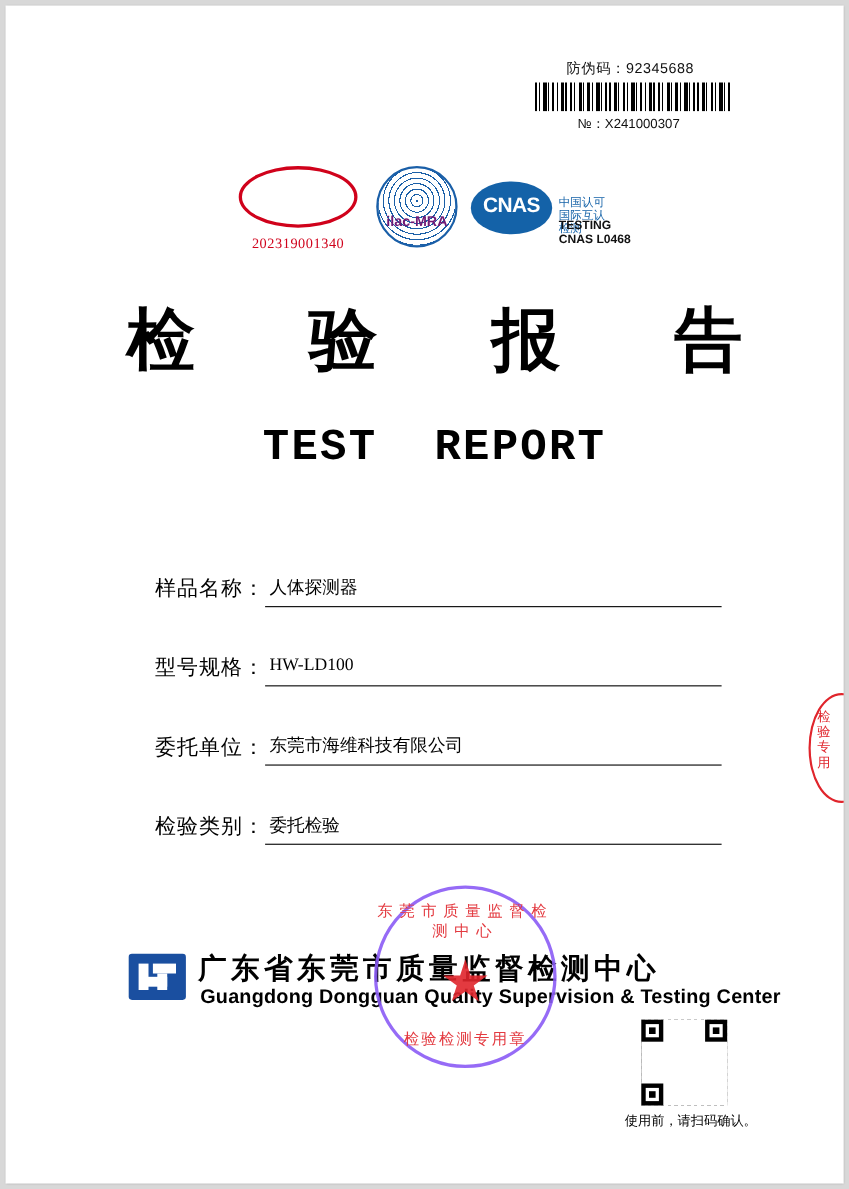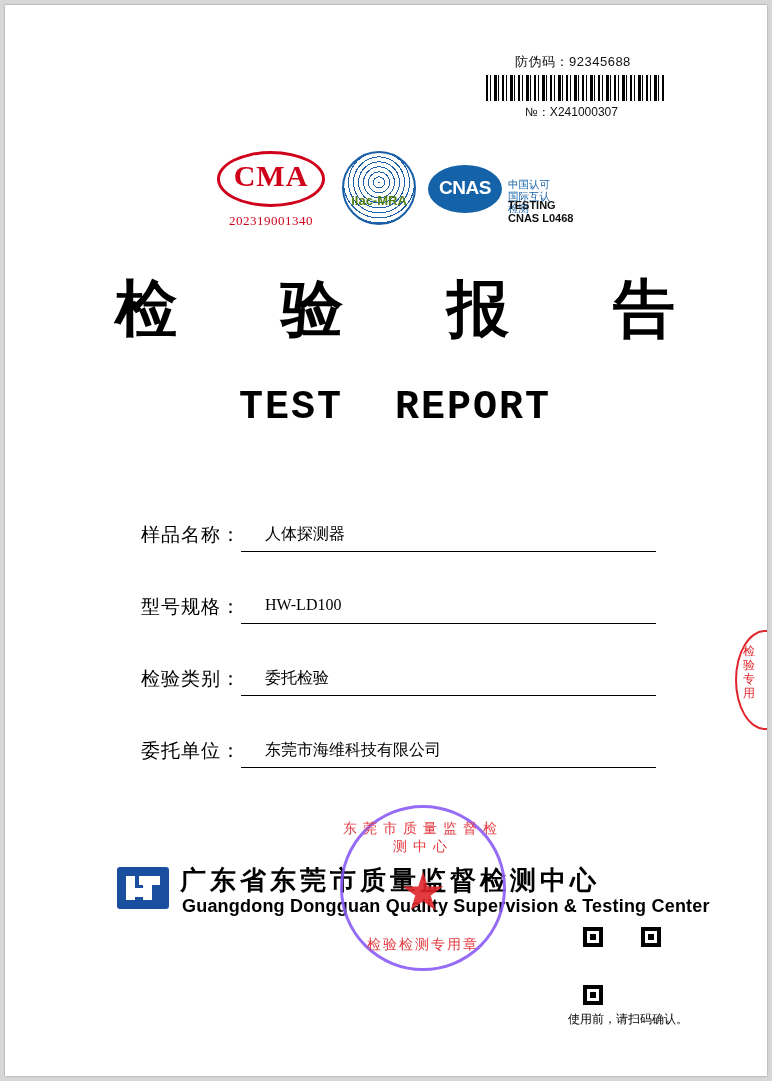--- a/index.html
+++ b/index.html
@@ -130,21 +130,21 @@
       repeating-radial-gradient(circle at 50% 42%, #1a5fa8 0 1px, #ffffff 1px 5px);
   }
   .ilac-label {
     position: absolute;
     left: 0;
     top: 42px;
     width: 74px;
     text-align: center;
     font-size: 13px;
     font-weight: bold;
-    color: #4d7c0f;
+    color: #701a75;
     font-family: "Liberation Sans", sans-serif;
   }
 
   .cnas-box {
     position: absolute;
     left: 218px;
     top: 2px;
     width: 180px;
     height: 86px;
   }
@@ -238,21 +238,20 @@
     white-space: nowrap;
   }
   .field-value {
     position: absolute;
     left: 104px;
     top: 14px;
     font-size: 16px;
     color: #000;
     font-family: "Liberation Serif", serif;
     white-space: nowrap;
-    margin-left: 20px;
   }
   .field-line {
     position: absolute;
     left: 100px;
     right: 0;
     top: 41px;
     border-bottom: 1px solid #000;
   }
 
   
@@ -434,21 +433,20 @@
     <span>防伪码：</span><span>92345688</span>
   </div>
 
   <div class="barcode"></div>
   <div class="barcode-no">№：X241000307</div>
 
   <div class="logos">
 
     <div class="cma-box">
       <div class="cma-oval"></div>
-      <div class="cma-text">CMA</div>
       <div class="cma-num">202319001340</div>
     </div>
 
     <div class="ilac-box">
       <div class="ilac-circle"></div>
       <div class="ilac-label">ilac-MRA</div>
     </div>
 
     <div class="cnas-box">
       <div class="cnas-circle"></div>
@@ -478,27 +476,27 @@
       <div class="field-label">样品名称：</div>
       <div class="field-value">人体探测器</div>
       <div class="field-line"></div>
     </div>
     <div class="field-row">
       <div class="field-label">型号规格：</div>
       <div class="field-value">HW-LD100</div>
       <div class="field-line"></div>
     </div>
     <div class="field-row">
+      <div class="field-label">委托单位：</div>
+      <div class="field-value">东莞市海维科技有限公司</div>
+      <div class="field-line"></div>
+    </div>
+    <div class="field-row">
       <div class="field-label">检验类别：</div>
       <div class="field-value">委托检验</div>
-      <div class="field-line"></div>
-    </div>
-    <div class="field-row">
-      <div class="field-label">委托单位：</div>
-      <div class="field-value">东莞市海维科技有限公司</div>
       <div class="field-line"></div>
     </div>
   </div>
 
   <div class="org-logo">
     <div class="org-logo-bar"></div>
   </div>
   <div class="org-cn">广东省东莞市质量监督检测中心</div>
   <div class="org-en">Guangdong Dongguan Quality Supervision &amp; Testing Center</div>
 

